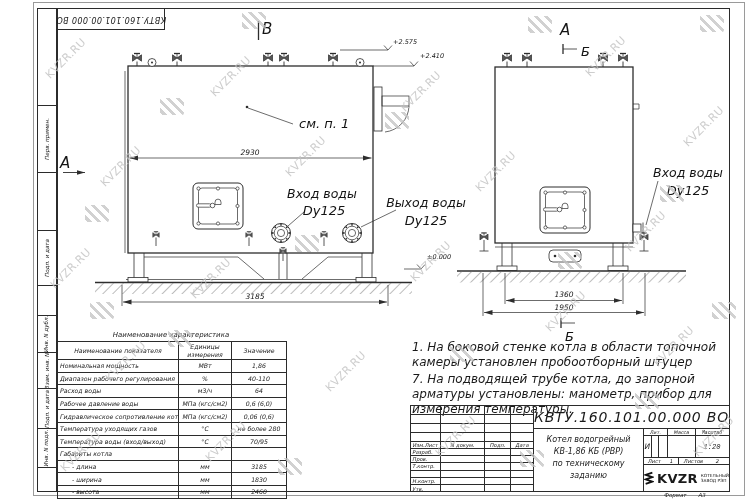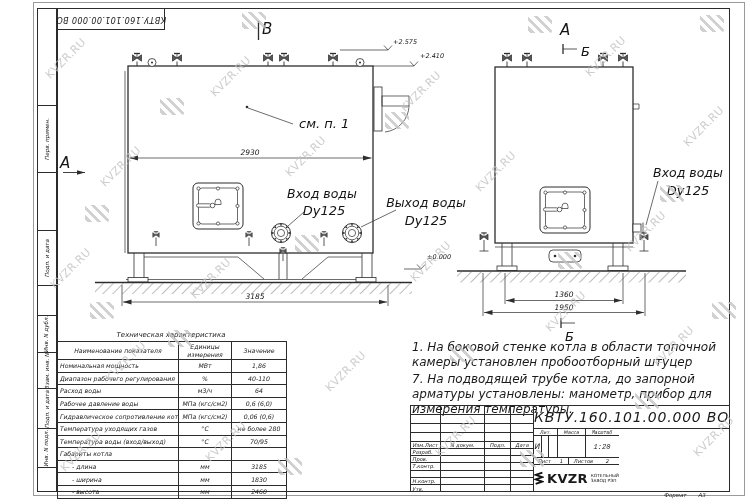--- a/index.html
+++ b/index.html
@@ -322,21 +322,21 @@
       <text x="688" y="177" text-anchor="middle" font-size="12.5">Вход воды</text>
       <text x="688" y="194.5" text-anchor="middle" font-size="13">Dy125</text>
       <text x="60" y="168" font-size="15">А</text>
       <text x="262" y="34" font-size="15">В</text>
       <text x="560" y="35" font-size="15">А</text>
       <text x="581" y="56" font-size="13">Б</text>
       <text x="565" y="341" font-size="13">Б</text>
     </g>
   </svg>
 
-  <div class="tt-title">Техническая характеристика</div>
+  <div class="tt-title">Наименование характеристика</div>
   <table class="tt">
     <colgroup>
         <col style="width:121px">
         <col style="width:53px">
         <col style="width:55px">
       </colgroup>
     <tbody>
         <tr>
       <th>Наименование показателя</th>
       <th class="u">Единицы измерения</th>
@@ -470,20 +470,25 @@
       <div class="chrow sig">
           <div class="c1">Утв.</div>
           <div class="c2"></div>
           <div class="c3"></div>
           <div class="c4"></div>
         </div>
     </div>
     <div class="tb-right">
       <div class="tb-num">КВТУ.160.101.00.000  ВО</div>
       <div class="tb-low">
+        <div class="tb-name">
+          <div>Котел водогрейный</div>
+          <div>КВ-1,86 КБ (РВР)</div>
+          <div>по техническому заданию</div>
+        </div>
         <div class="tb-rr">
           <div class="lms">
             <div class="w-lit">Лит.</div>
             <div class="w-mass">Масса</div>
             <div class="w-scale">Масштаб</div>
           </div>
           <div class="vals">
             <div class="w-lit litcells">
               <span class="litcell">И</span>
               <span class="litcell"></span>

